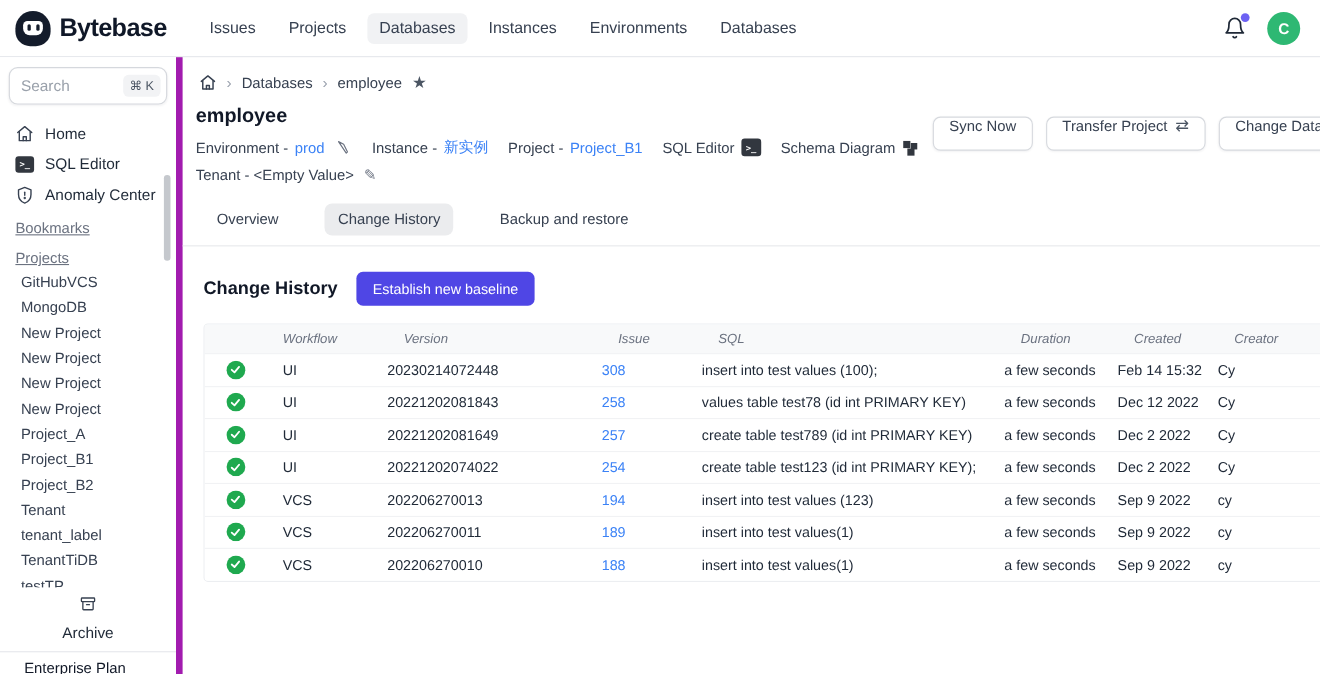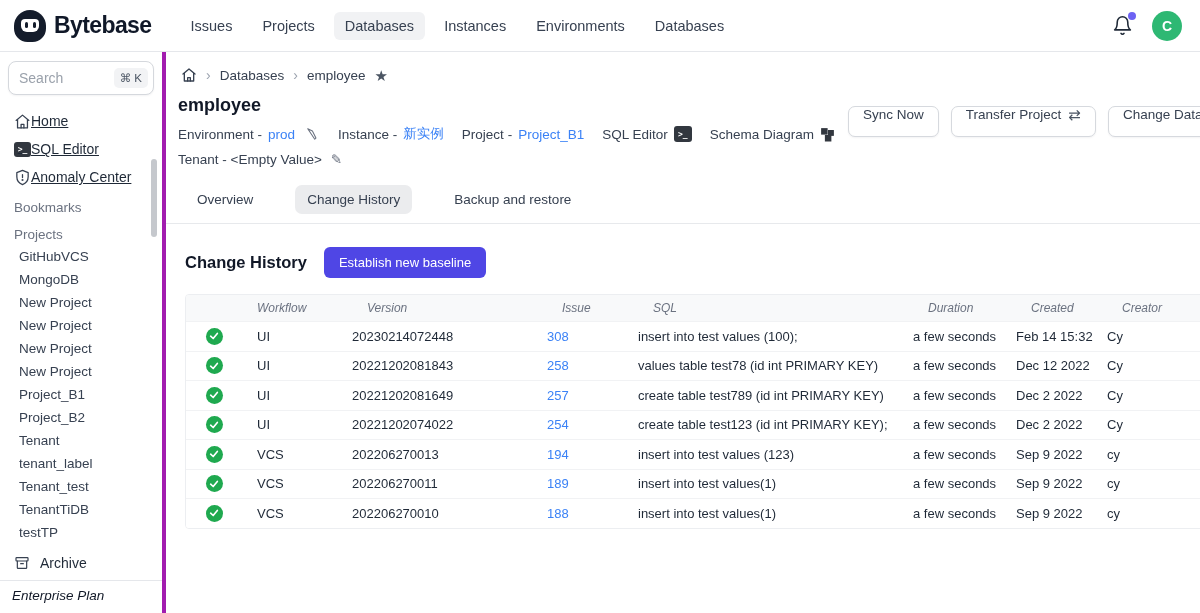--- a/index.html
+++ b/index.html
@@ -26,42 +26,42 @@
                  cursor: pointer; text-decoration: none; white-space: nowrap; }
   .topnav-item.active { background: #f1f2f4; }
   .topbar-right { margin-left: auto; display: flex; align-items: center; gap: 18px; }
   .bell-wrap { position: relative; width: 22px; height: 22px; }
   .bell-dot { position: absolute; top: -3px; right: -2px; width: 8px; height: 8px;
               border-radius: 50%; background: #6d62f3; }
   .avatar { width: 30px; height: 30px; border-radius: 50%; background: #2eb873; color: #fff;
             font-size: 14px; font-weight: 600; display: flex; align-items: center; justify-content: center; }
 
   .shell { display: flex; height: 561px; }
-  .sidebar { width: 166px; flex-shrink: 0; border-right: 4px solid #a21caf;
+  .sidebar { width: 166px; flex-shrink: 0; border-right: 6px solid #a21caf;
              position: relative; padding-top: 9px; background: #fff; }
   .search-box { margin: 0 8px 12px 8px; height: 34px; border: 1px solid #d5d8dd; border-radius: 8px;
                 display: flex; align-items: center; justify-content: space-between; padding: 0 5px 0 10px;
                 box-shadow: 0 1px 2px rgba(16,24,40,.05); background: #fff; }
   .search-box input { border: none; outline: none; width: 80px; font-size: 14px;
                       font-family: "Liberation Sans", sans-serif; color: #374151; }
   .search-box input::placeholder { color: #9aa1ab; }
   .kbd { background: #f2f3f5; border-radius: 5px; padding: 3px 6px; font-size: 11.5px; color: #4b5563; white-space: nowrap; }
-  .side-nav-item { display: flex; align-items: center; gap: 0; padding: 5px 14px;
-                   font-size: 14px; color: #1f2937; cursor: pointer; height: 28px; text-decoration: underline; }
+  .side-nav-item { display: flex; align-items: center; gap: 10px; padding: 5px 14px;
+                   font-size: 14px; color: #1f2937; cursor: pointer; height: 28px; }
   .side-nav-item svg { flex-shrink: 0; }
   .term-chip { width: 17px; height: 15px; background: #32373f; border-radius: 3px; color: #fff;
                font-family: "DejaVu Sans Mono", monospace; font-size: 8px; font-weight: 700;
                display: flex; align-items: center; justify-content: center; letter-spacing: 0; }
-  .side-section-label { padding: 9px 14px 3px; color: #6b7280; font-size: 13.5px; }
+  .side-section-label { padding: 9px 14px 3px; color: #6b7280; font-size: 13.5px; text-decoration: underline; }
   .project-item { padding: 4px 14px 4px 19px; font-size: 13.5px; color: #374151; cursor: pointer; }
   .sidebar-bottom { position: absolute; bottom: 0; left: 0; right: 0; background: #fff; }
   .archive-item { display: flex; align-items: center; gap: 10px; padding: 7px 14px 9px;
-                  font-size: 14px; color: #1f2937; cursor: pointer; }
-  .plan-label { border-top: 1px solid #e5e7eb; padding: 7px 12px 0; font-size: 13.5px;
-                font-weight: 500; color: #111827; height: 33px; overflow: hidden; font-style: italic; }
+                  font-size: 14px; color: #1f2937; cursor: pointer; flex-direction: column; }
+  .plan-label { border-top: 1px solid #e5e7eb; padding: 7px 22px 0; font-size: 13.5px;
+                font-weight: 500; color: #111827; height: 21px; overflow: hidden; }
   .side-scroll-thumb { position: absolute; top: 107px; right: 5px; width: 6px; height: 78px;
                        background: #c5c8cd; border-radius: 3px; }
 
   .main { flex: 1; position: relative; }
   .breadcrumb { display: flex; align-items: center; gap: 9px; padding: 15px 0 10px; margin-left: 15px;
                 font-size: 13.5px; color: #374151; }
   .crumb-sep { color: #9ca3af; font-size: 14px; }
   .crumb-star { color: #4b5563; font-size: 15px; line-height: 1; }
   .page-head { display: flex; justify-content: space-between; align-items: flex-start; }
   .page-head-left { margin-left: 12px; }
@@ -167,25 +167,25 @@
     <div class="side-section-label">Bookmarks</div>
     <div class="side-section-label">Projects</div>
     <div>
 
     <div class="project-item">GitHubVCS</div>
         <div class="project-item">MongoDB</div>
         <div class="project-item">New Project</div>
         <div class="project-item">New Project</div>
         <div class="project-item">New Project</div>
         <div class="project-item">New Project</div>
+        <div class="project-item">Project_A</div>
         <div class="project-item">Project_B1</div>
         <div class="project-item">Project_B2</div>
         <div class="project-item">Tenant</div>
         <div class="project-item">tenant_label</div>
-        <div class="project-item">Tenant_test</div>
         <div class="project-item">TenantTiDB</div>
         <div class="project-item">testTP</div>
         <div class="project-item">TiDB Cloud</div>
       </div>
     <div class="sidebar-bottom">
       <div class="archive-item">
         <svg width="16" height="16" viewBox="0 0 24 24" fill="none" stroke="#374151" stroke-width="1.8" stroke-linecap="round" stroke-linejoin="round">
           <rect x="3" y="4" width="18" height="5" rx="1"></rect>
             <path d="M5 9v10a1 1 0 0 0 1 1h12a1 1 0 0 0 1-1V9"></path>
             <line x1="10" y1="13" x2="14" y2="13"></line>

